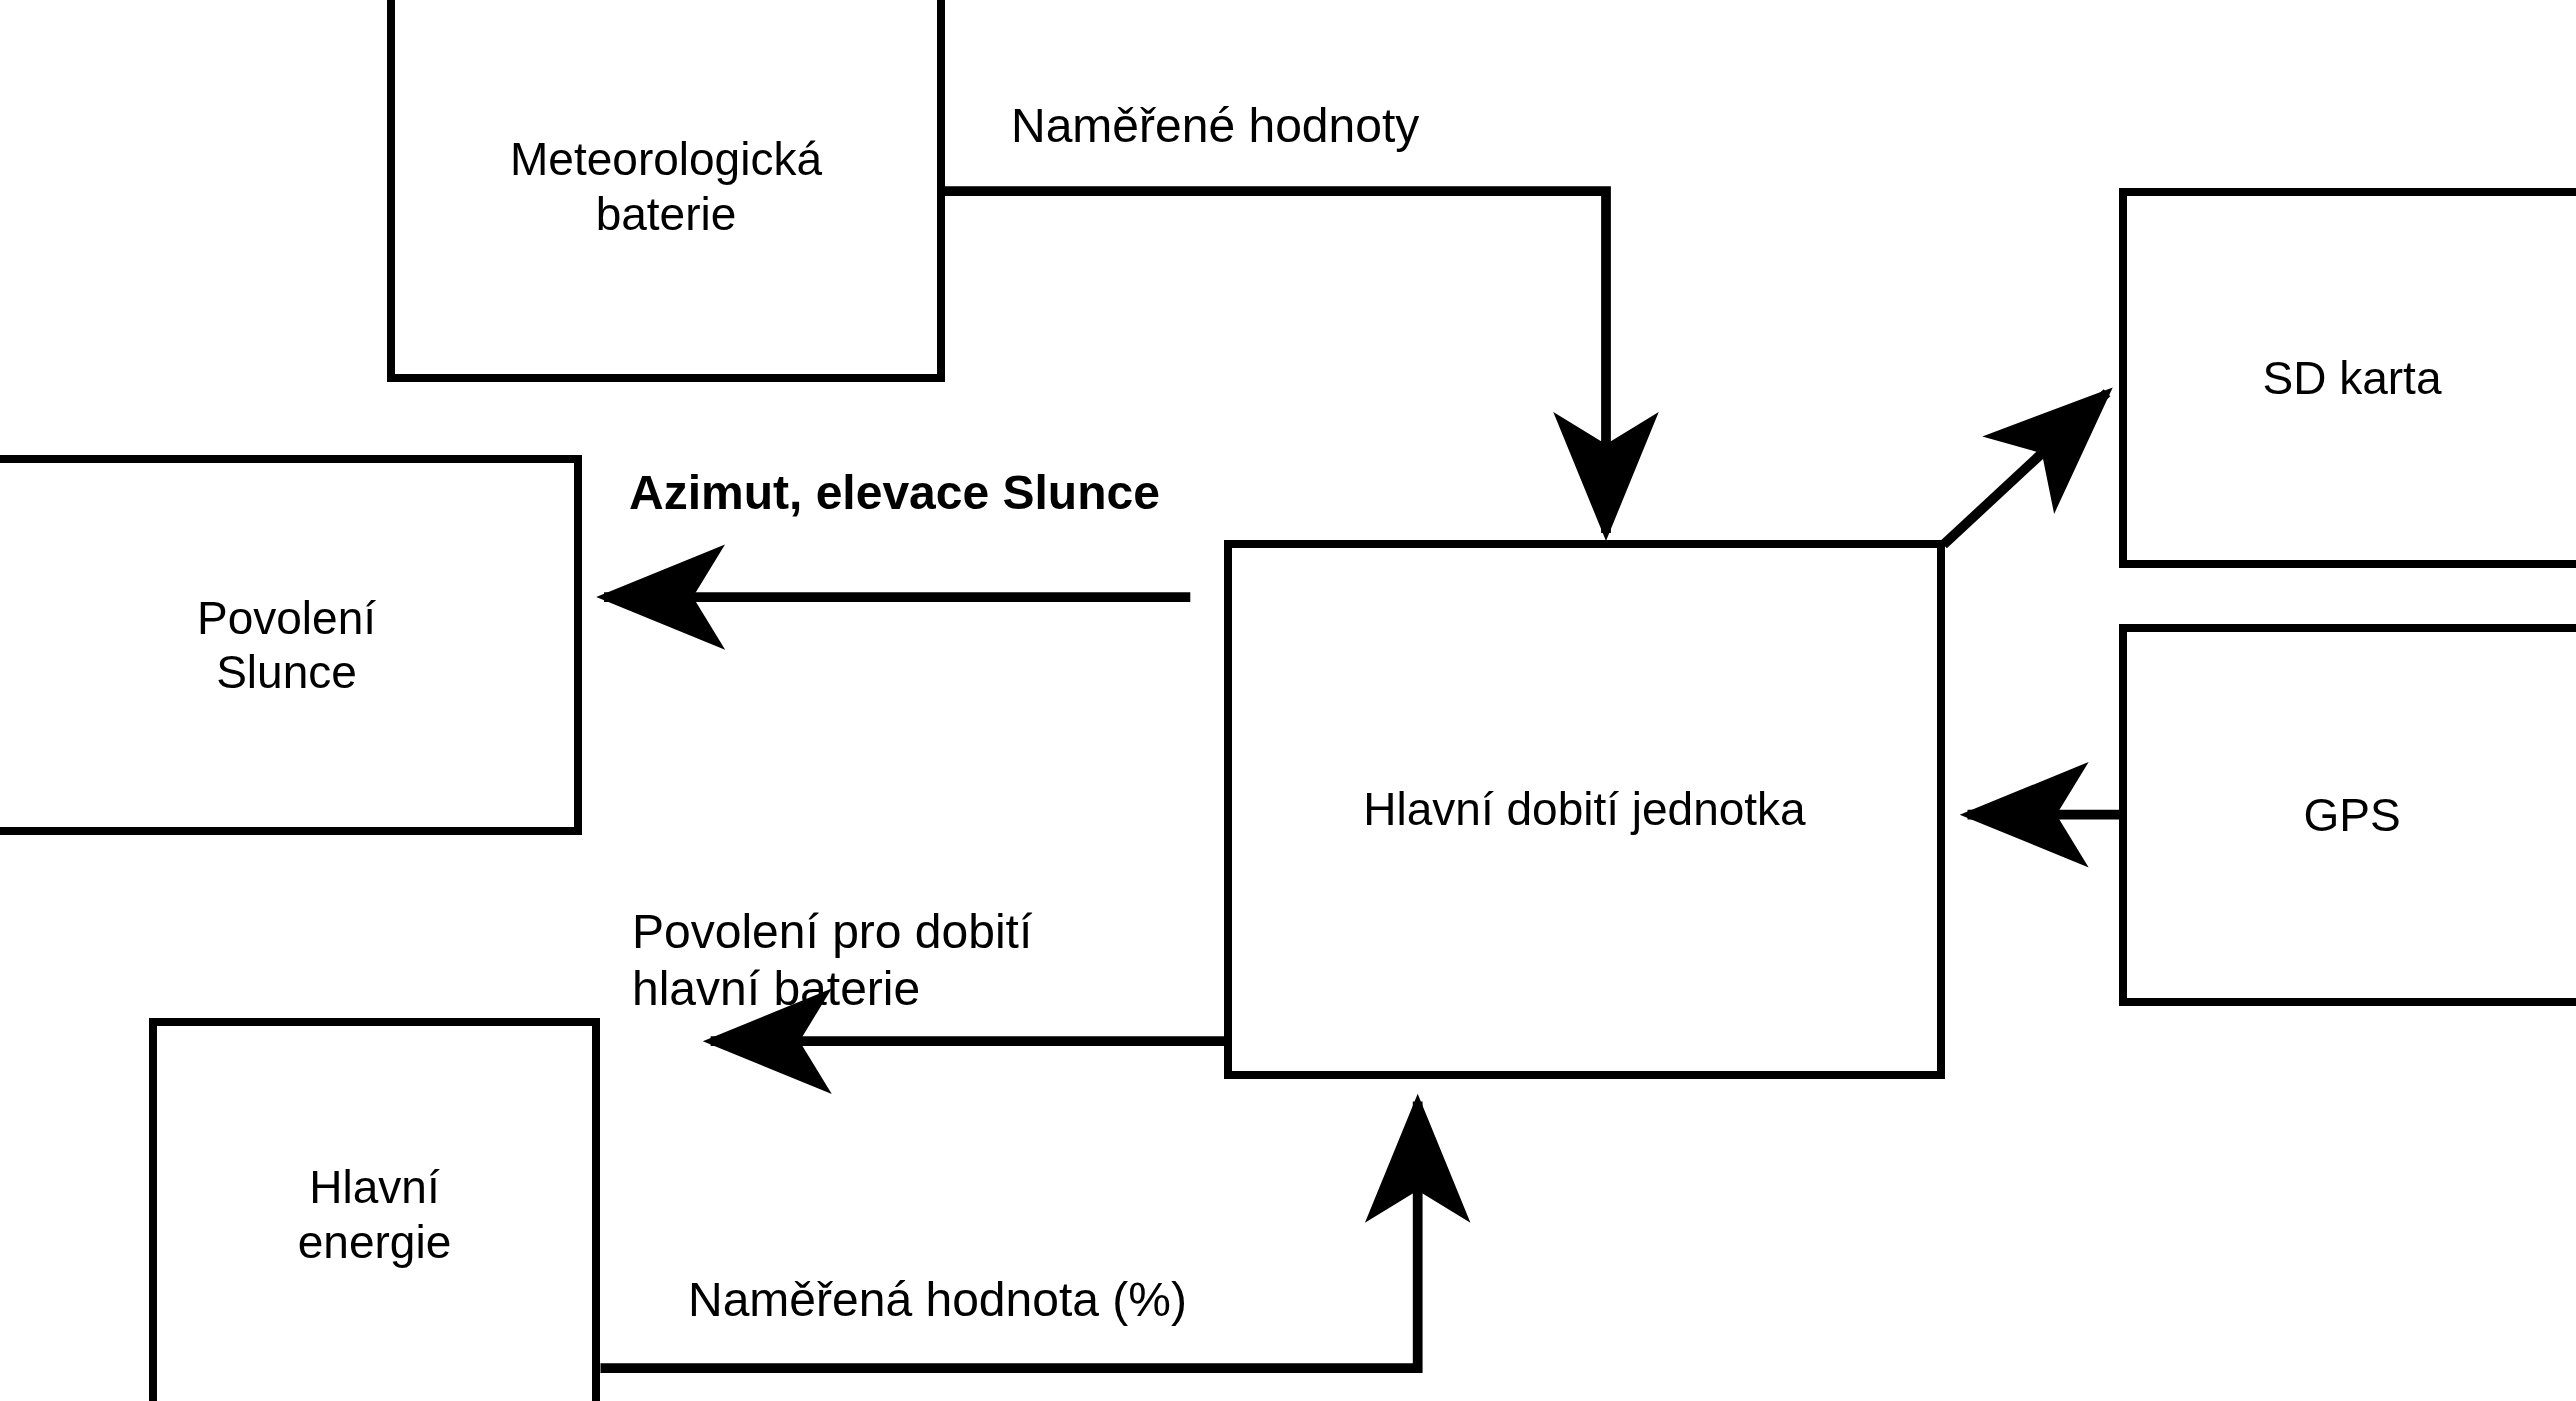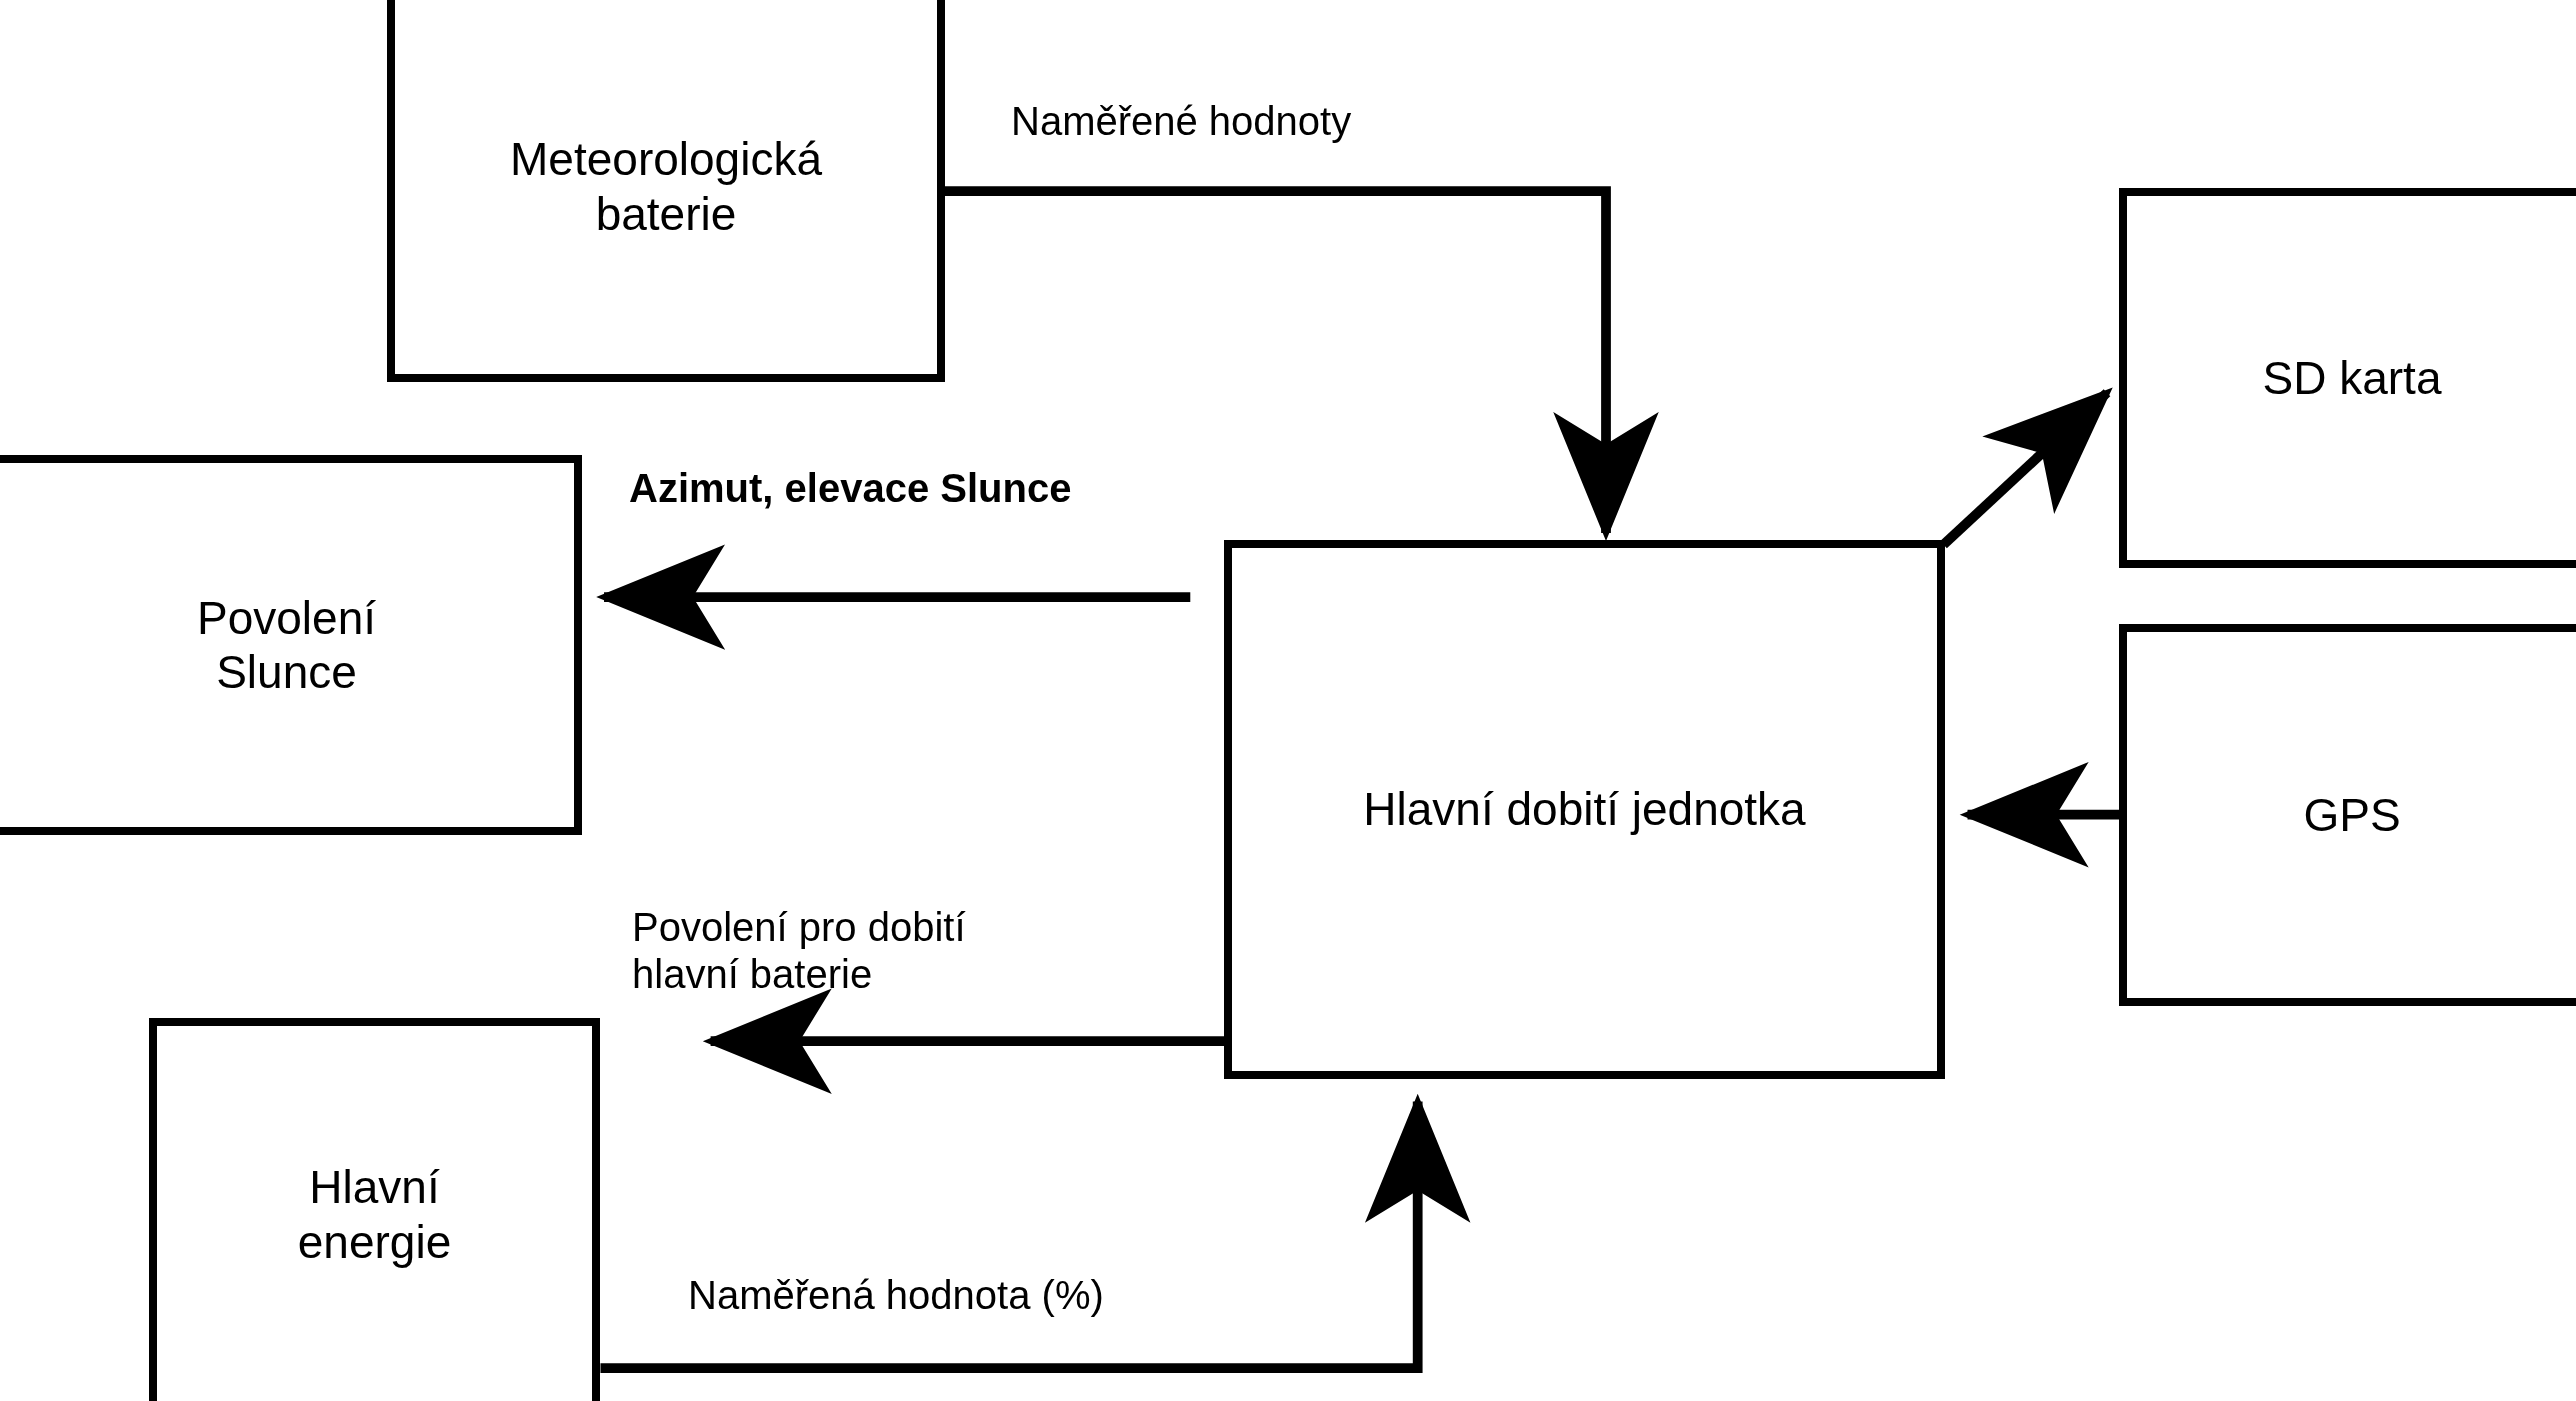--- a/index.html
+++ b/index.html
@@ -40,21 +40,21 @@
   .node-label {
     font-size: 46px;
     line-height: 1.18;
     white-space: pre-line;
     color: #000000;
     letter-spacing: 0px;
   }
   .edge-label {
     position: absolute;
     color: #000000;
-    font-size: 40px;
+    font-size: 48px;
     line-height: 1.18;
     white-space: pre-line;
     text-align: left;
   }
 </style>
 </head>
 <body>
 
 <div id="diagram-root">
 

